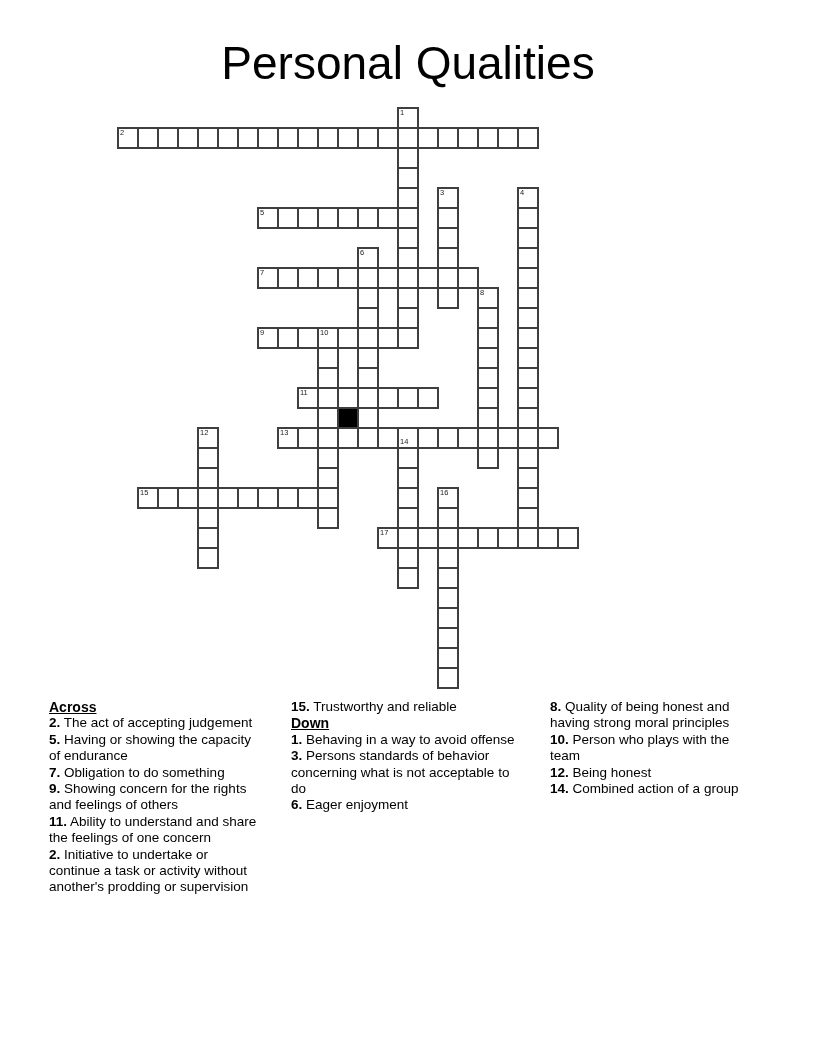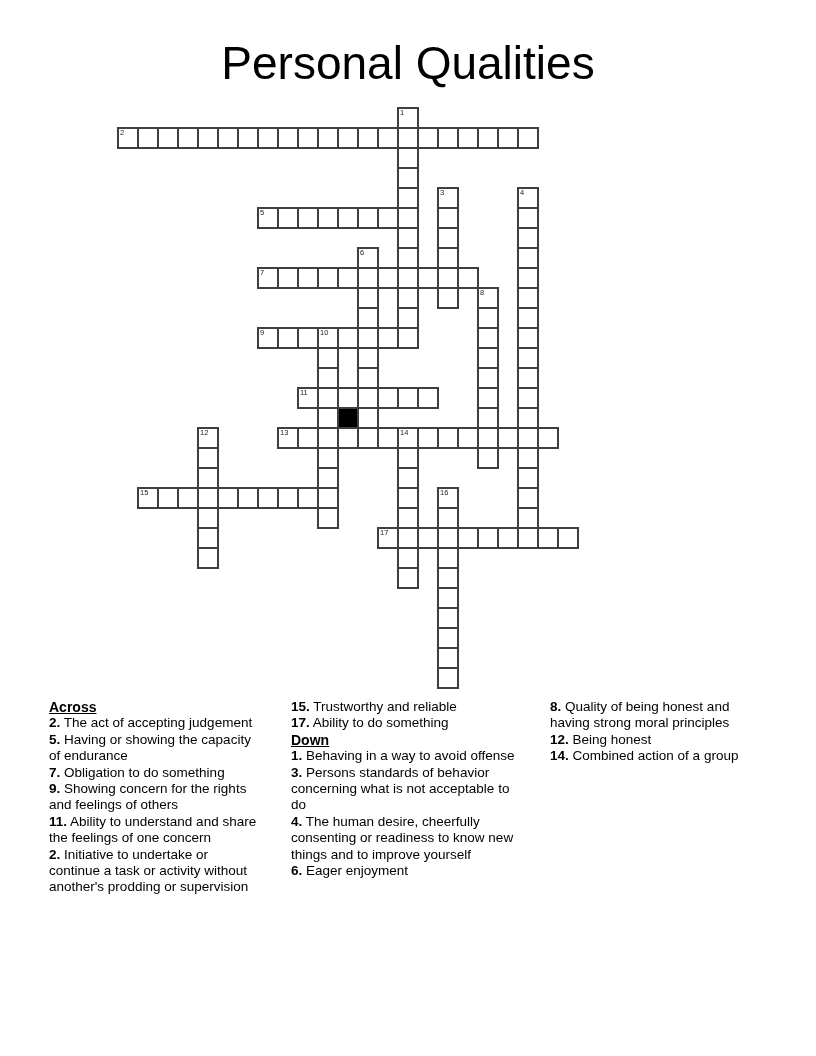--- a/index.html
+++ b/index.html
@@ -224,39 +224,38 @@
       <span class="cellnum" style="left: 280px; top: 429px;">13</span>
       <span class="cellnum" style="left: 140px; top: 489px;">15</span>
       <span class="cellnum" style="left: 380px; top: 529px;">17</span>
       <span class="cellnum" style="left: 400px; top: 109px;">1</span>
       <span class="cellnum" style="left: 440px; top: 189px;">3</span>
       <span class="cellnum" style="left: 520px; top: 189px;">4</span>
       <span class="cellnum" style="left: 360px; top: 249px;">6</span>
       <span class="cellnum" style="left: 480px; top: 289px;">8</span>
       <span class="cellnum" style="left: 320px; top: 329px;">10</span>
       <span class="cellnum" style="left: 200px; top: 429px;">12</span>
-      <span class="cellnum" style="left: 400px; top: 429px;">14</span>
+      <span class="cellnum" style="left: 400px; top: 438px;">14</span>
       <span class="cellnum" style="left: 440px; top: 489px;">16</span>
     </div>
   <div class="clue-col col-1" id="cluecol0">
       <div class="clue-header">Across</div>
       <div class="clue"><b>2.</b> <span>The act of accepting judgement</span></div>
       <div class="clue"><b>5.</b> <span>Having or showing the capacity of endurance</span></div>
       <div class="clue"><b>7.</b> <span>Obligation to do something</span></div>
       <div class="clue"><b>9.</b> <span>Showing concern for the rights and feelings of others</span></div>
       <div class="clue"><b>11.</b> <span>Ability to understand and share the feelings of one concern</span></div>
       <div class="clue"><b>2.</b> <span>Initiative to undertake or continue a task or activity without another's prodding or supervision</span></div>
     </div>
   <div class="clue-col col-2" id="cluecol1">
       <div class="clue"><b>15.</b> <span>Trustworthy and reliable</span></div>
-      <div class="clue"><b>17.</b> <span>Ability to do something</span></div>
       <div class="clue-header">Down</div>
       <div class="clue"><b>1.</b> <span>Behaving in a way to avoid offense</span></div>
       <div class="clue"><b>3.</b> <span>Persons standards of behavior concerning what is not acceptable to do</span></div>
-      <div class="clue"><b>4.</b> <span>The human desire, cheerfully consenting or readiness to know new things and to improve yourself</span></div>
       <div class="clue"><b>6.</b> <span>Eager enjoyment</span></div>
     </div>
   <div class="clue-col col-3" id="cluecol2">
       <div class="clue"><b>8.</b> <span>Quality of being honest and having strong moral principles</span></div>
+      <div class="clue"><b>10.</b> <span>Person who plays with the team</span></div>
       <div class="clue"><b>12.</b> <span>Being honest</span></div>
       <div class="clue"><b>14.</b> <span>Combined action of a group</span></div>
     </div>
 </div>
 
 </body></html>

